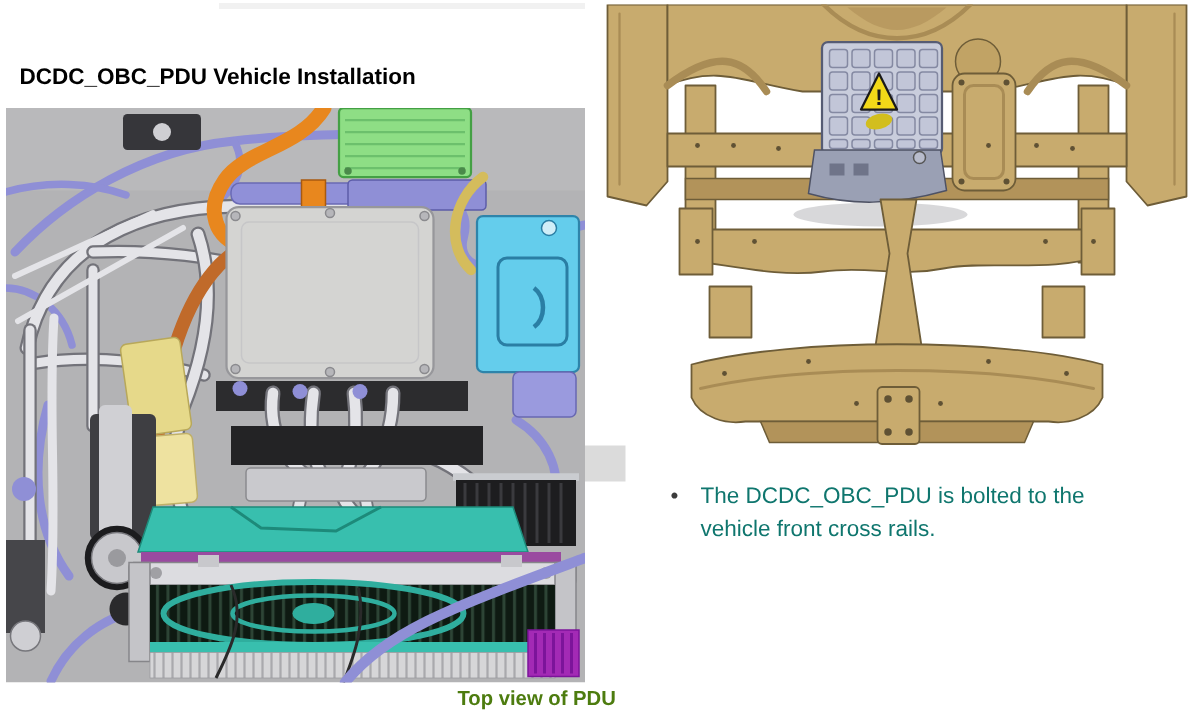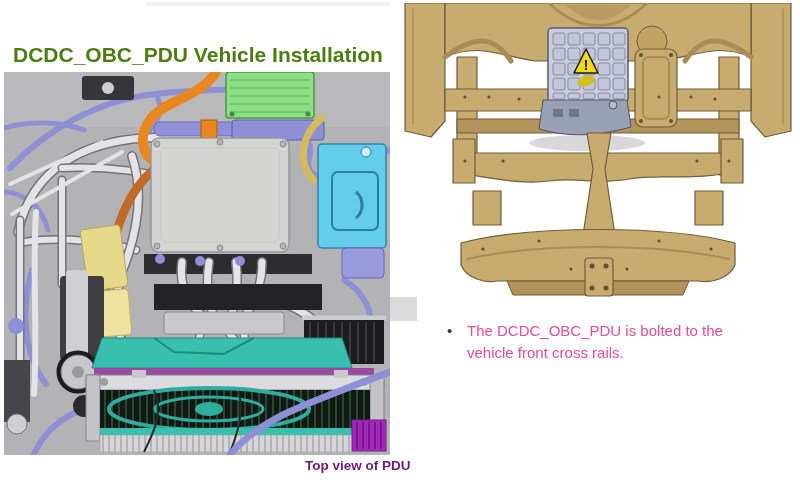--- a/index.html
+++ b/index.html
@@ -2,32 +2,32 @@
 <html><head>
 <meta charset="utf-8">
 <style>
   html,body{margin:0;padding:0;}
   body{
     width:800px;height:482px;background:#ffffff;position:relative;overflow:hidden;
     font-family:"Liberation Sans", sans-serif;
   }
   .top-strip{position:absolute;left:146px;top:2px;width:244px;height:4px;background:#f1f1f1;}
   .page-title{
-    position:absolute;left:13px;top:43px;font-size:21px;font-weight:bold;
-    color:#4d7c0f;letter-spacing:0;
+    position:absolute;left:13px;top:43px;font-size:15px;font-weight:bold;
+    color:#000000;letter-spacing:0;
   }
   .left-fig{position:absolute;left:4px;top:72px;width:386px;height:383px;}
   .right-fig{position:absolute;left:399px;top:3px;width:398px;height:298px;}
   .gray-square{position:absolute;left:390px;top:297px;width:27px;height:24px;background:#dbdbdb;}
   .fig-caption{
-    position:absolute;left:305px;top:458px;font-size:13.5px;font-weight:bold;color:#701a75;
+    position:absolute;left:305px;top:458px;font-size:13.5px;font-weight:bold;color:#4d7c0f;
   }
   .notes{
     position:absolute;left:441px;top:320px;width:312px;margin:0;padding:0;list-style:none;
-    font-size:15px;line-height:22px;color:#ec4899;
+    font-size:15px;line-height:22px;color:#0f766e;
   }
   .notes li{position:relative;padding-left:26px;margin:0 0 1px 0;}
   .notes li::before{content:"\2022";position:absolute;left:6px;top:0;color:#3c3c3c;}
   
   .pp{fill:none;stroke:#8f8fd6;stroke-linecap:round}
   .pl{fill:none;stroke:#e4e4e8;stroke-linecap:round}
   .pd{fill:none;stroke:#73737a;stroke-linecap:round}
   .tan{fill:#c8ab6e;stroke:#6e5d38;stroke-width:1.2;stroke-linejoin:round}
   .shd{fill:none;stroke:#a98c55;stroke-linecap:round}
   .dot{fill:#5f5134}

